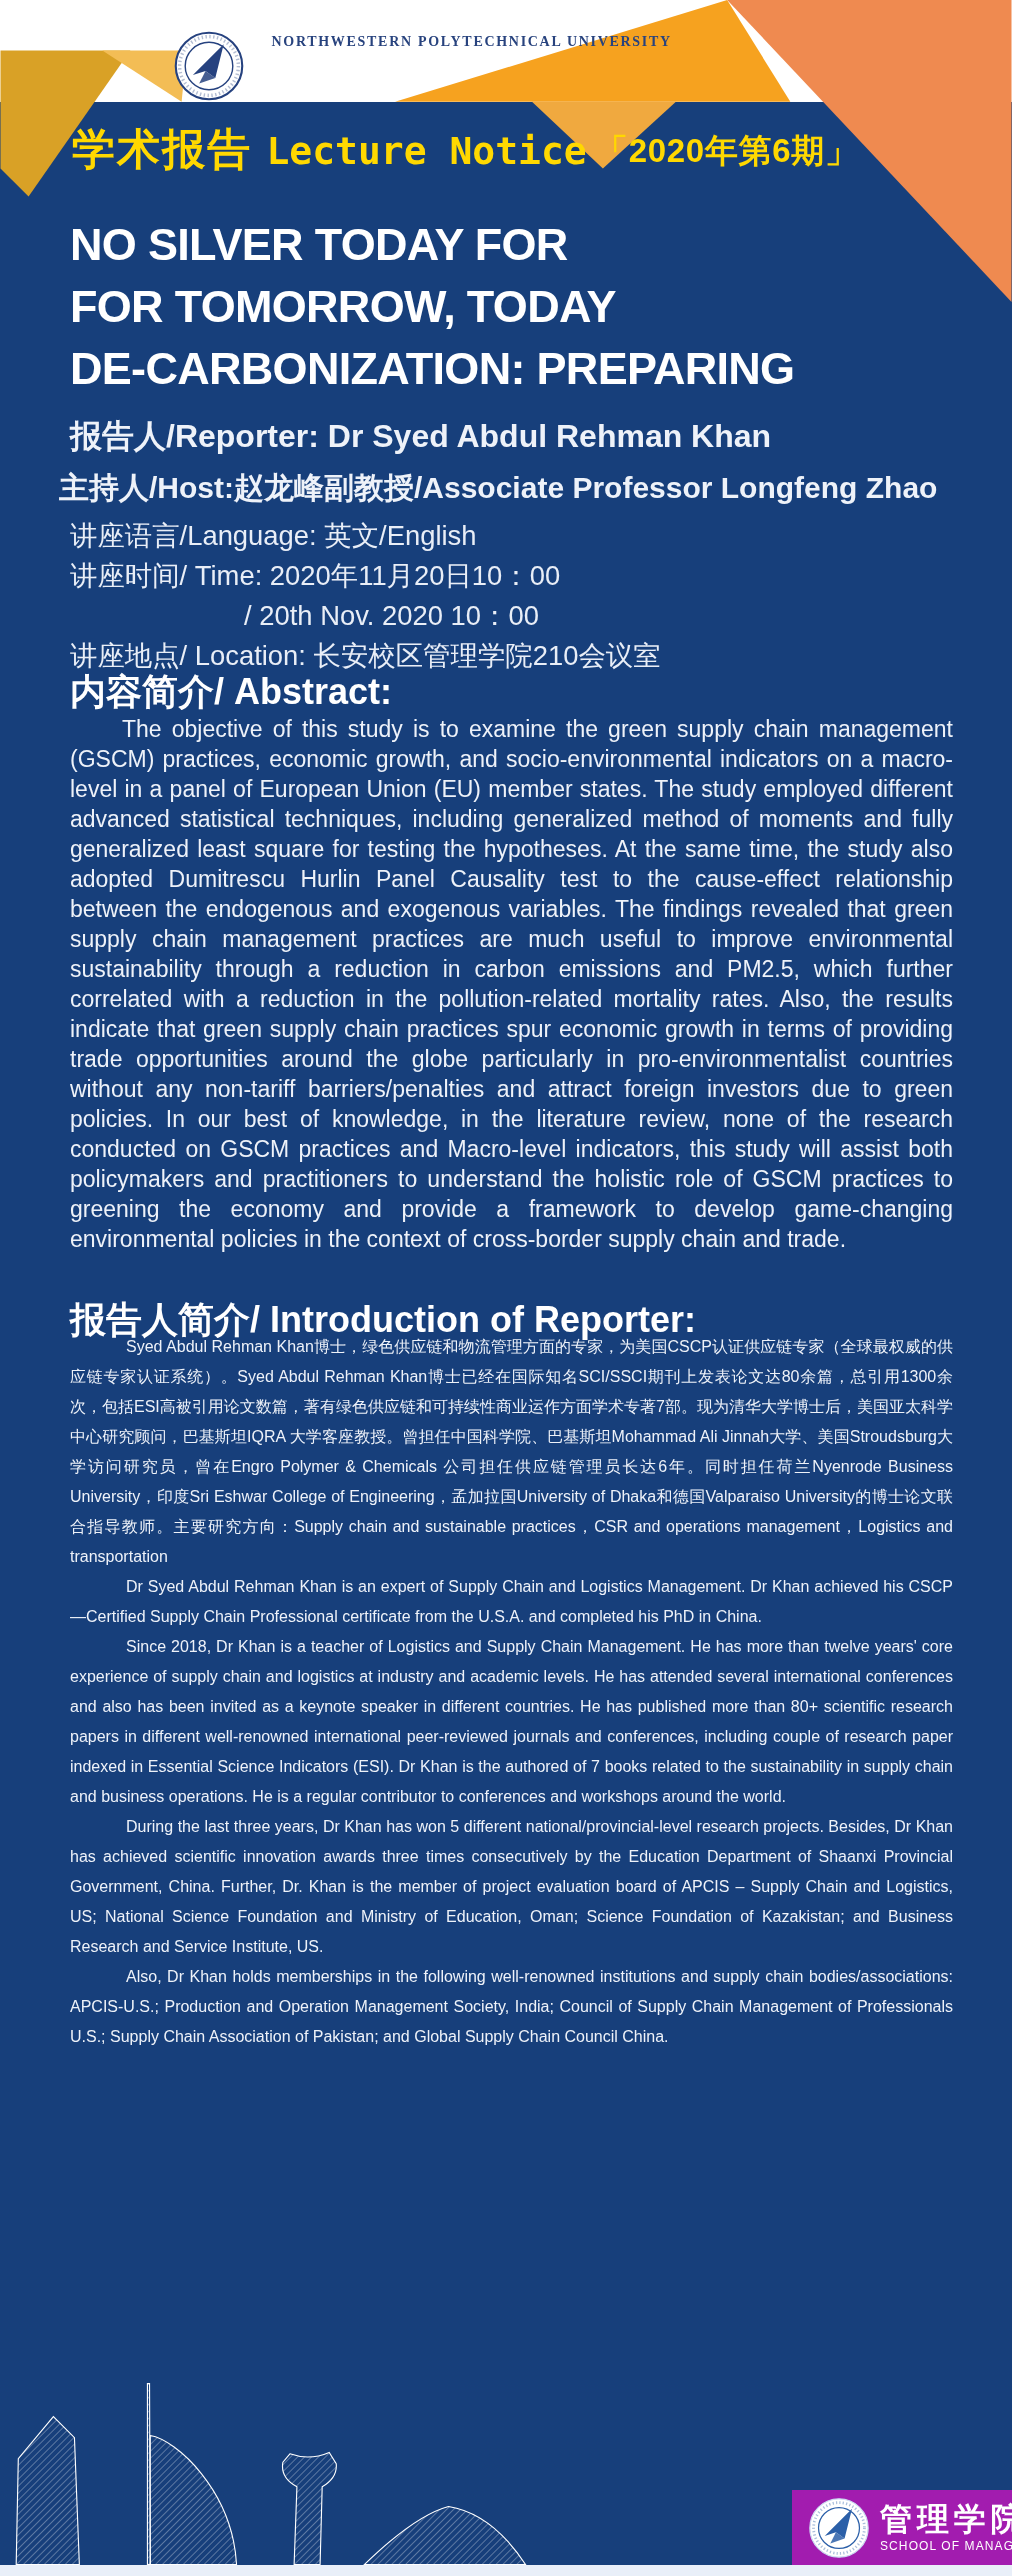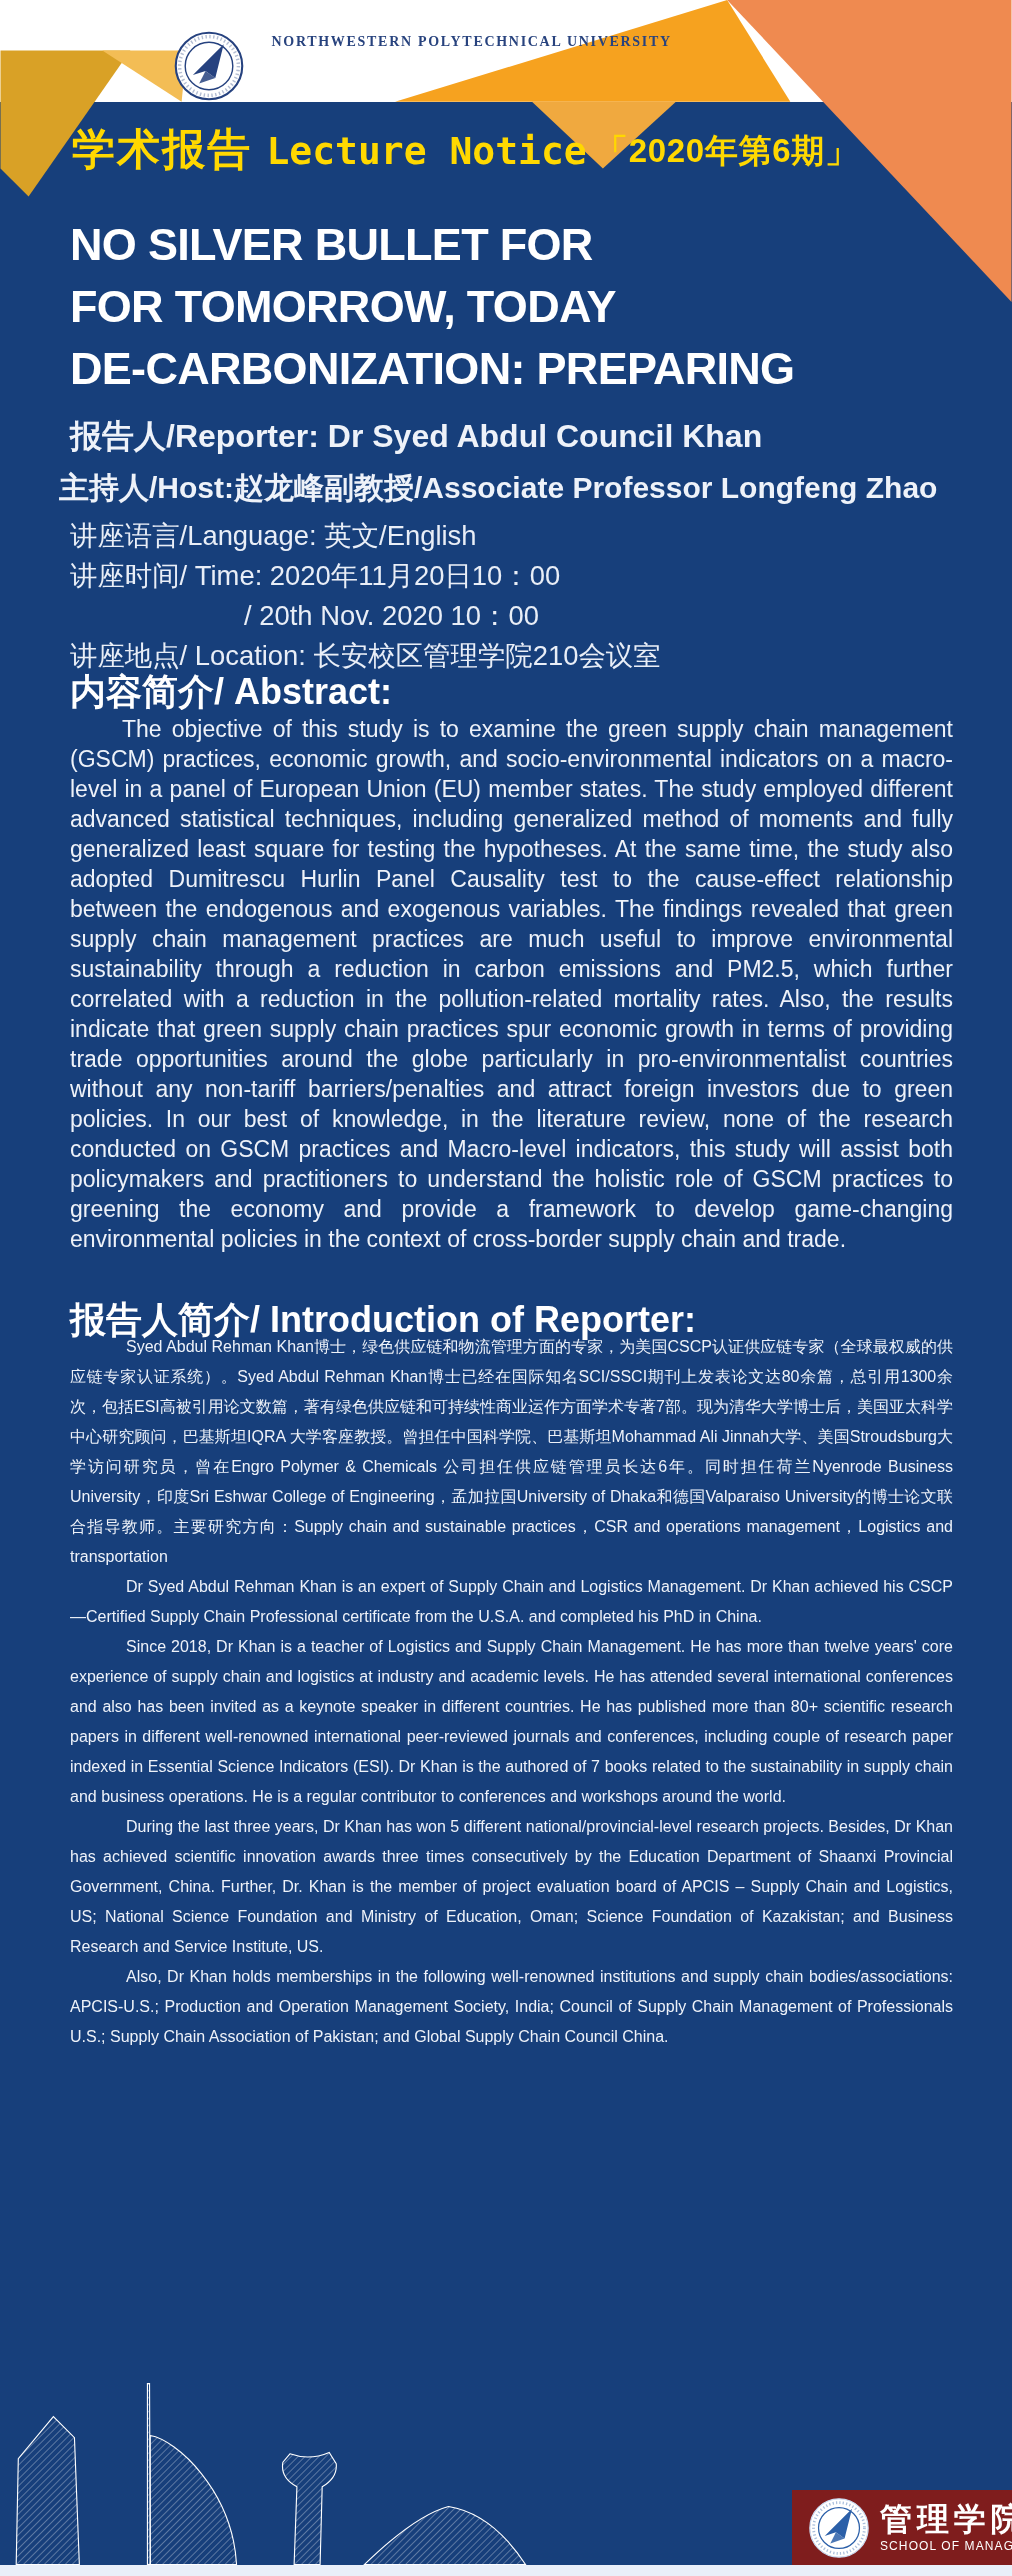--- a/index.html
+++ b/index.html
@@ -31,21 +31,21 @@
   .abstract-heading{top:668px;}
   .abstract-body{position:absolute;left:70px;top:714px;width:883px;
     font-size:23px;line-height:30px;text-align:justify;text-indent:52px;color:#eef2f9;}
   .intro-heading{top:1296px;}
   .intro-body{position:absolute;left:70px;top:1332px;width:883px;
     font-size:16px;line-height:30px;text-align:justify;color:#eef2f9;}
   .intro-body p{margin:0;text-indent:56px;}
   
   .skyline{position:absolute;left:0;top:2378px;z-index:4;}
   .som-panel{position:absolute;left:792px;top:2490px;width:220px;height:75px;z-index:6;
-    background:#7f1d1d;display:flex;align-items:center;padding-left:15.5px;box-sizing:border-box;}
+    background:#a21caf;display:flex;align-items:center;padding-left:15.5px;box-sizing:border-box;}
   .som-emblem{width:62px;height:62px;flex:0 0 auto;}
   .som-text{margin-left:10.5px;color:#ffffff;}
   .som-cn{font-size:32px;font-weight:bold;letter-spacing:4.9px;line-height:35px;white-space:nowrap;}
   .som-en{font-size:12px;letter-spacing:1.1px;margin-top:2.1px;white-space:nowrap;}
   .bottom-strip{position:absolute;left:0;top:2565px;width:1012px;height:11.2px;background:#e9eff9;z-index:7;}
 </style>
 </head>
 <body>
 
 <div class="poster">
@@ -72,26 +72,26 @@
       <div class="logo-en">NORTHWESTERN POLYTECHNICAL UNIVERSITY</div>
     </div>
   </div>
 
   <div class="banner-line">
     <span class="banner-cn">学术报告</span><span class="banner-en">Lecture Notice</span>
   </div>
   <div class="banner-issue">「2020年第6期」</div>
 
   <div class="lecture-title">
-    <div>NO SILVER BULLET FOR</div>
+    <div>NO SILVER TODAY FOR</div>
     <div>FOR TOMORROW, TODAY</div>
     <div>DE-CARBONIZATION: PREPARING</div>
   </div>
 
-  <div class="reporter-line">报告人/Reporter: Dr Syed Abdul Council Khan</div>
+  <div class="reporter-line">报告人/Reporter: Dr Syed Abdul Rehman Khan</div>
   <div class="host-line">主持人/Host:赵龙峰副教授/Associate Professor Longfeng Zhao</div>
 
   <div class="details">
     <div>讲座语言/Language: 英文/English</div>
     <div>讲座时间/ Time: 2020年11月20日10：00</div>
     <div class="indent">/ 20th Nov. 2020  10：00</div>
     <div>讲座地点/ Location: 长安校区管理学院210会议室</div>
   </div>
 
   <div class="section-heading abstract-heading">内容简介/ Abstract:</div>

